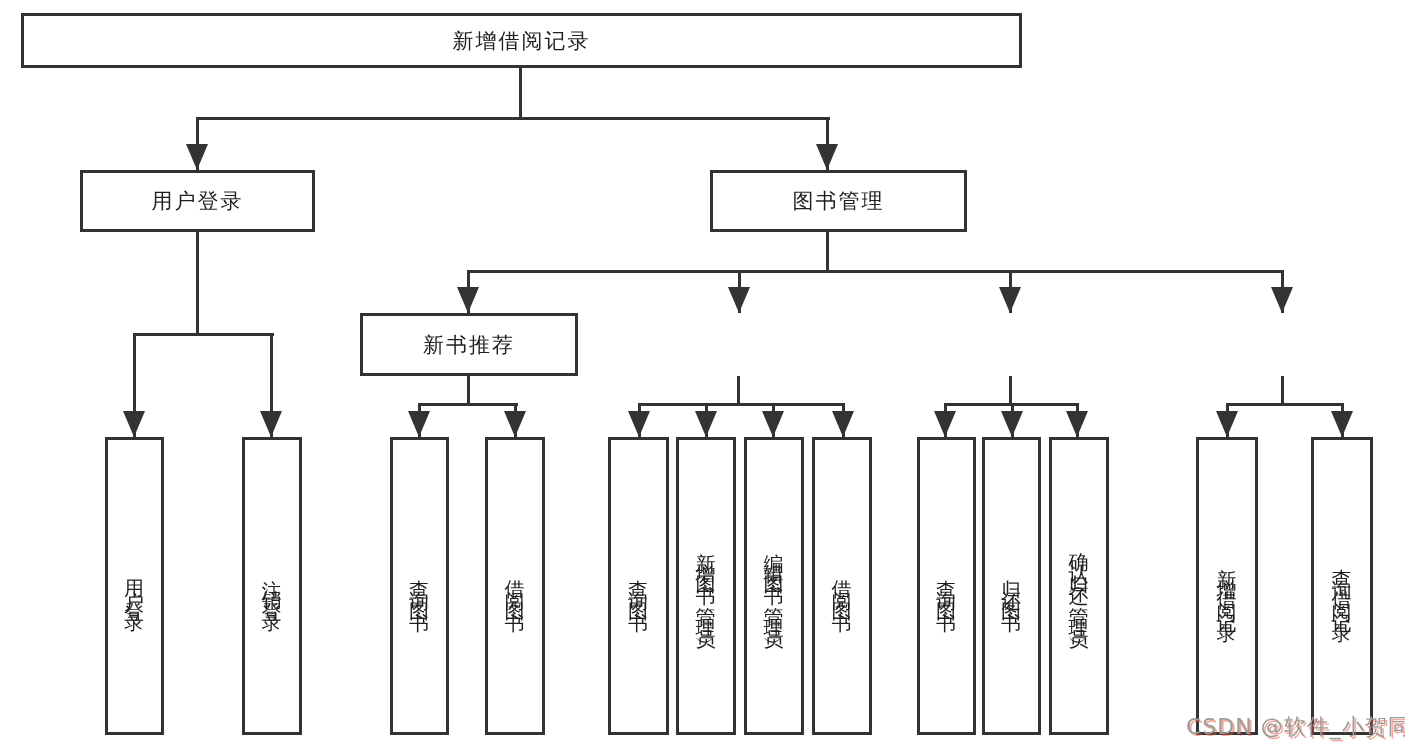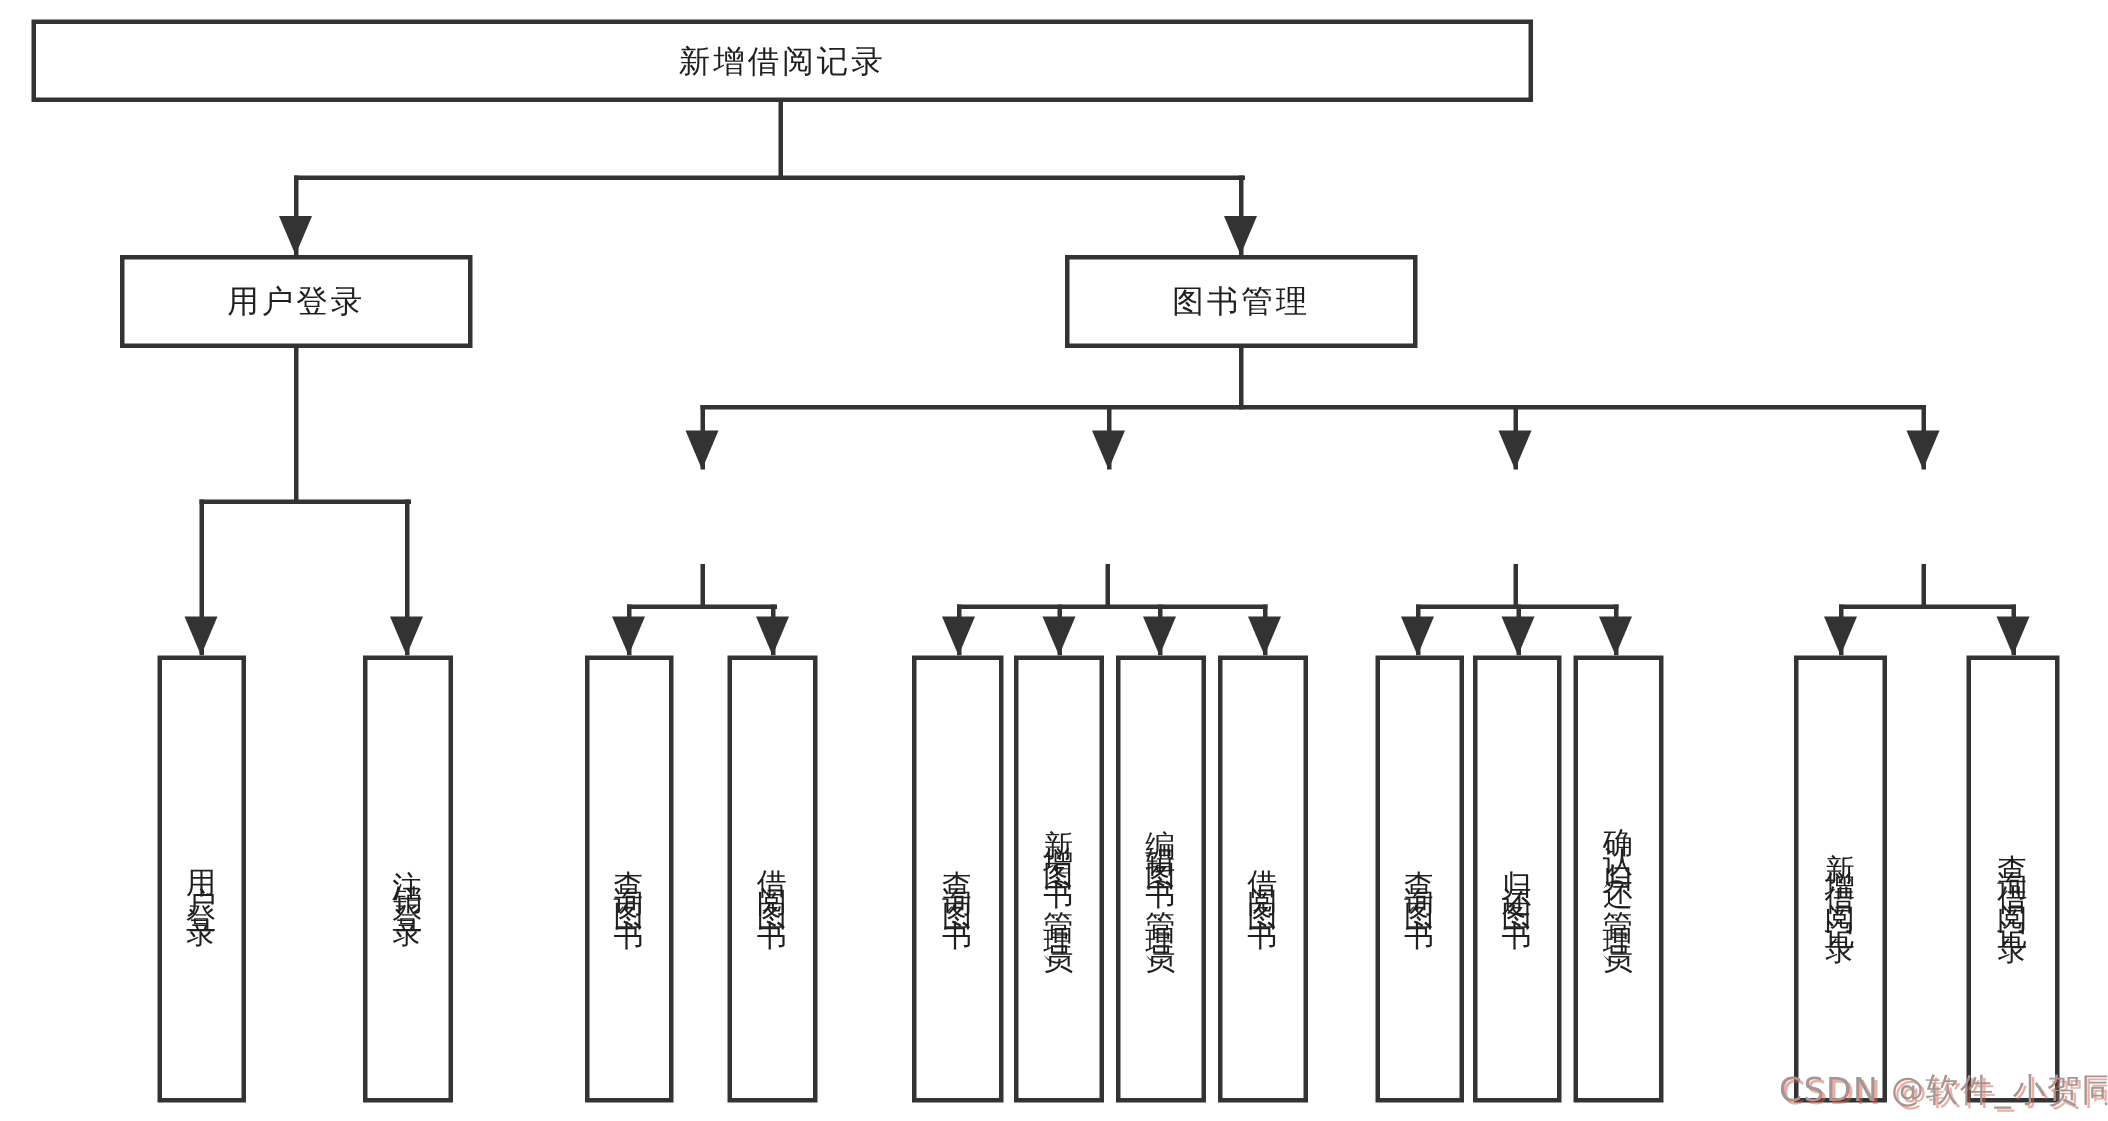--- a/index.html
+++ b/index.html
@@ -50,21 +50,21 @@
   <div class="ln" style="left:519px;top:68px;width:3px;height:51px;"></div>
   <div class="ln" style="left:196px;top:117px;width:634px;height:3px;"></div>
   <div class="ln" style="left:196px;top:117px;width:3px;height:53px;"></div>
   <div class="arr" style="left:186px;top:144px;"></div>
   <div class="ln" style="left:826px;top:117px;width:3px;height:53px;"></div>
   <div class="arr" style="left:816px;top:144px;"></div>
 
   <div class="node" style="left:80px;top:170px;width:235px;height:62px;">
     <span>用户登录</span>
   </div>
-  <div class="node" style="left:710px;top:170px;width:235px;height:62px;">
+  <div class="node" style="left:710px;top:170px;width:257px;height:62px;">
     <span>图书管理</span>
   </div>
 
   <div class="ln" style="left:196px;top:232px;width:3px;height:103px;"></div>
   <div class="ln" style="left:133px;top:333px;width:141px;height:3px;"></div>
   <div class="ln" style="left:133px;top:333px;width:3px;height:104px;"></div>
   <div class="arr" style="left:123px;top:411px;"></div>
   <div class="ln" style="left:270px;top:333px;width:3px;height:104px;"></div>
   <div class="arr" style="left:260px;top:411px;"></div>
 
@@ -72,20 +72,23 @@
   <div class="ln" style="left:467px;top:270px;width:817px;height:3px;"></div>
   <div class="ln" style="left:467px;top:270px;width:3px;height:43px;"></div>
   <div class="arr" style="left:457px;top:287px;"></div>
   <div class="ln" style="left:738px;top:270px;width:3px;height:43px;"></div>
   <div class="arr" style="left:728px;top:287px;"></div>
   <div class="ln" style="left:1009px;top:270px;width:3px;height:43px;"></div>
   <div class="arr" style="left:999px;top:287px;"></div>
   <div class="ln" style="left:1281px;top:270px;width:3px;height:43px;"></div>
   <div class="arr" style="left:1271px;top:287px;"></div>
 
+  <div class="node" style="left:360px;top:313px;width:218px;height:63px;">
+    <span>新书推荐</span>
+  </div>
 
   <div class="ln" style="left:467px;top:376px;width:3px;height:30px;"></div>
   <div class="ln" style="left:418px;top:403px;width:100px;height:3px;"></div>
   <div class="ln" style="left:418px;top:403px;width:3px;height:34px;"></div>
   <div class="arr" style="left:408px;top:411px;"></div>
   <div class="ln" style="left:514px;top:403px;width:3px;height:34px;"></div>
   <div class="arr" style="left:504px;top:411px;"></div>
 
   <div class="ln" style="left:737px;top:376px;width:3px;height:30px;"></div>
   <div class="ln" style="left:638px;top:403px;width:207px;height:3px;"></div>

